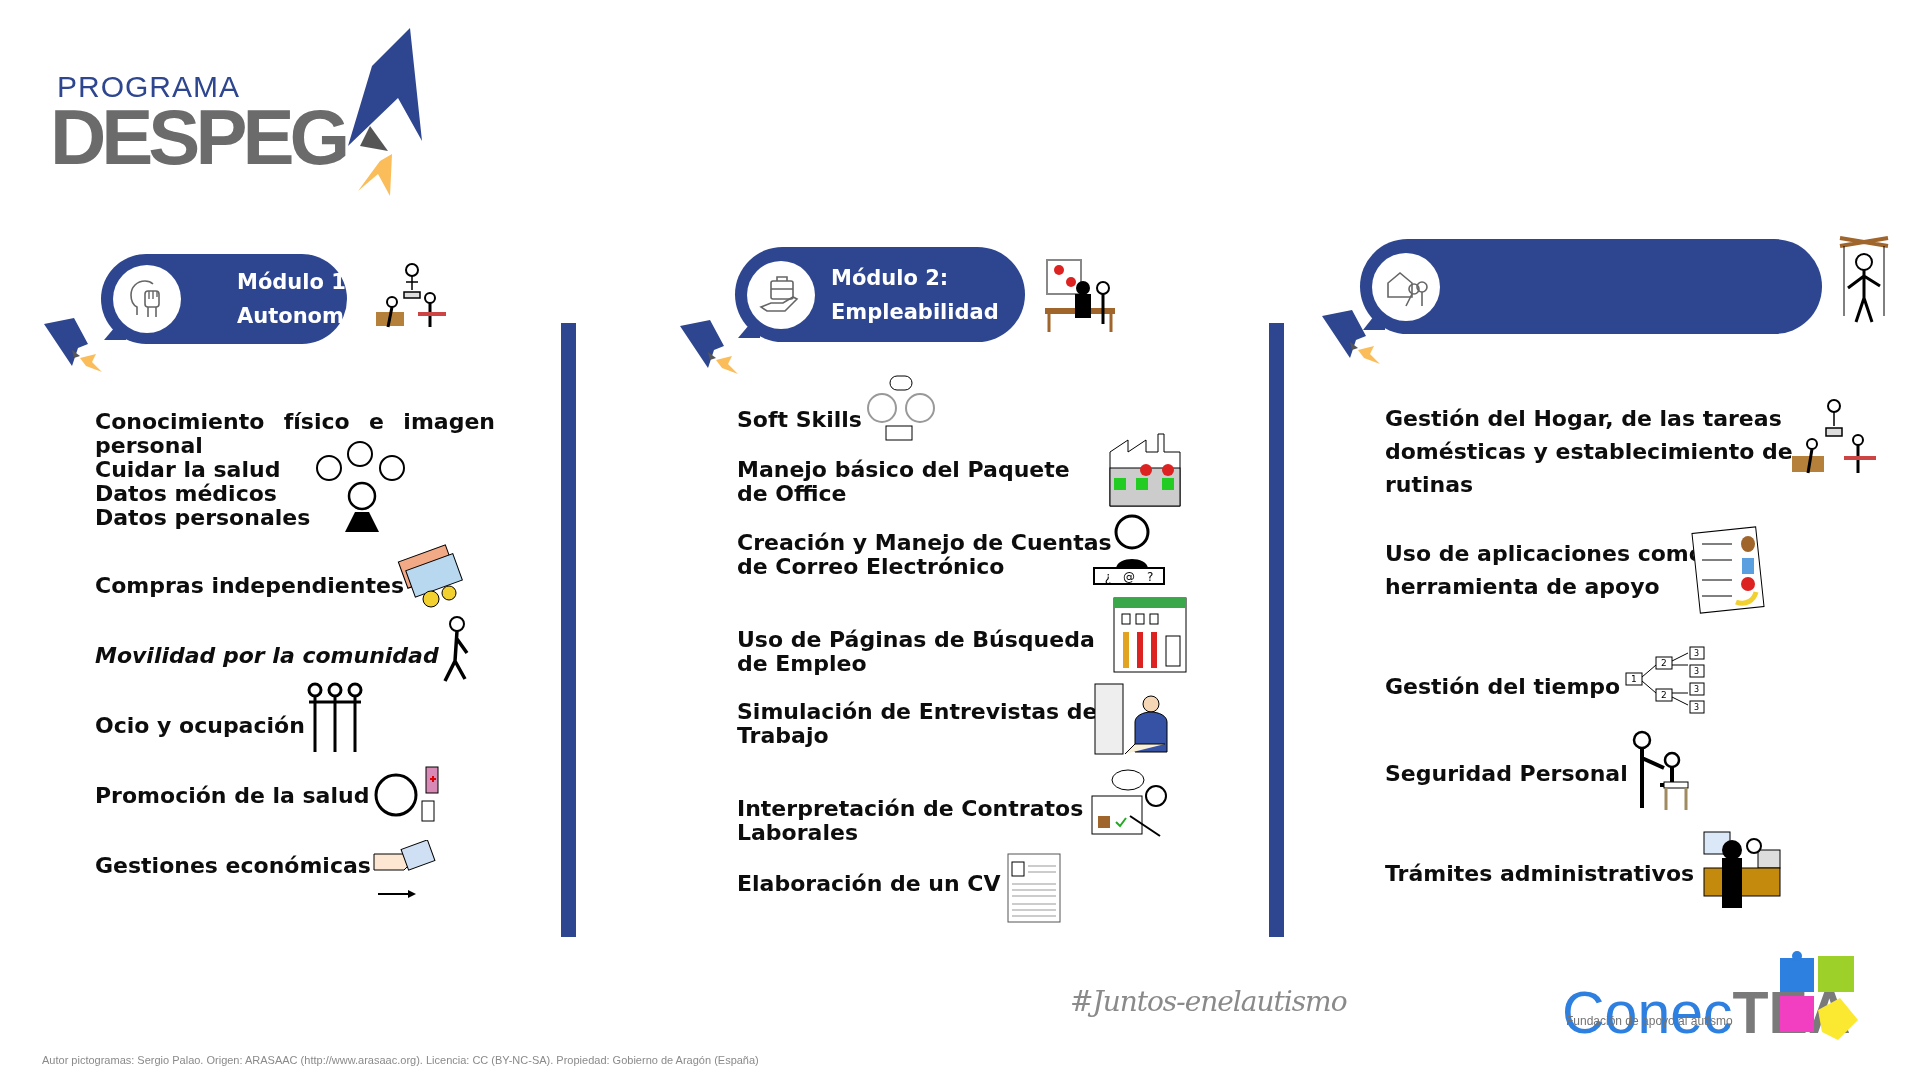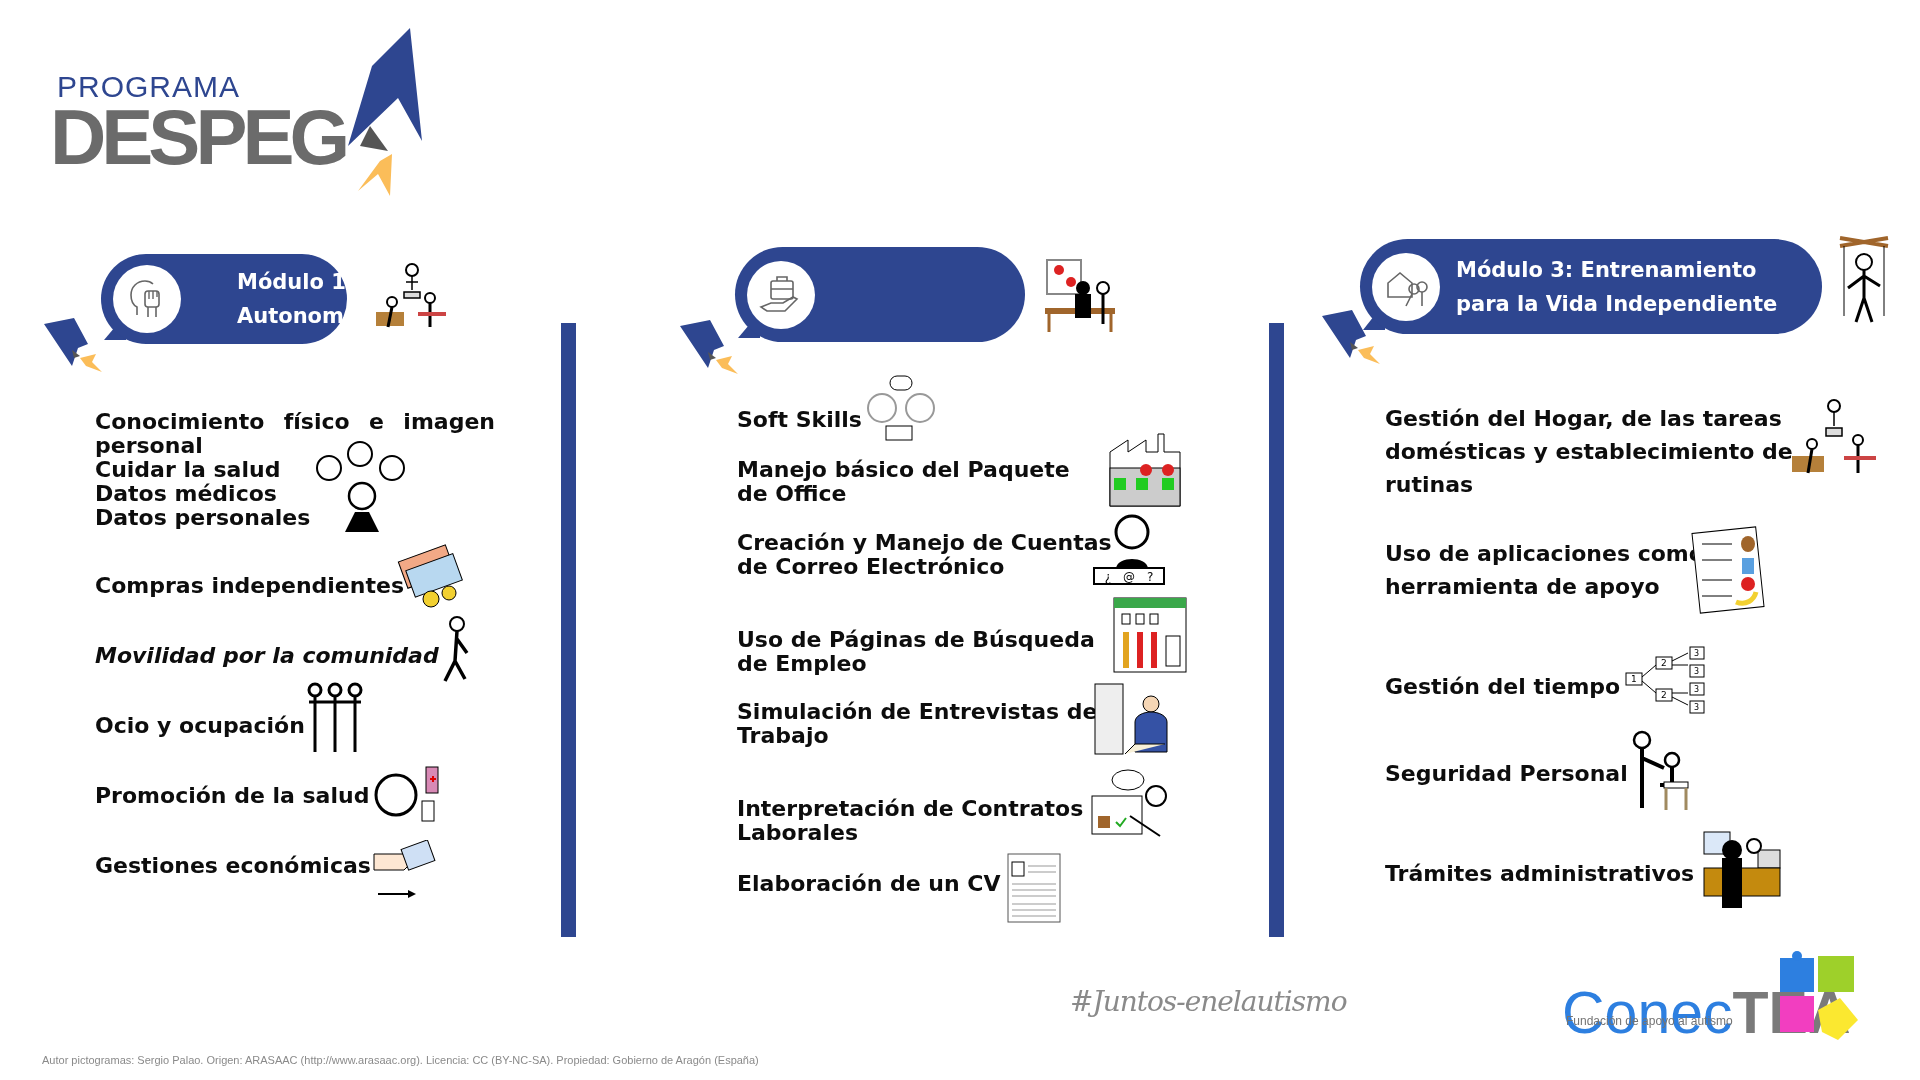--- a/index.html
+++ b/index.html
@@ -134,20 +134,22 @@
 </svg>
 <div class="abs tail" style="left:738px;top:312px;border-width:0 0 26px 22px;border-color:transparent transparent #2e4690 transparent;"></div>
 <div class="abs bubble" style="left:735px;top:247px;width:290px;height:95px;">
   <div class="circ">
     <svg width="48" height="48" viewBox="0 0 48 48">
         <rect x="14" y="10" width="22" height="18" rx="2" fill="none" stroke="#666" stroke-width="1.6"></rect>
         <path d="M20 10V6h10v4M14 18h22" stroke="#666" stroke-width="1.6" fill="none"></path>
         <path d="M4 36l10-4h12l10-6 4 2-12 12H10z" fill="none" stroke="#666" stroke-width="1.6"></path>
       </svg>
   </div>
+  <div class="btxt">Módulo 2:
+Empleabilidad</div>
 </div>
 <div class="abs picto" style="left:1043px;top:258px;width:76px;height:76px;">
   <svg width="76" height="76" viewBox="0 0 76 76">
       <rect x="4" y="2" width="34" height="34" fill="#fff" stroke="#888" stroke-width="2"></rect>
       <circle cx="16" cy="12" r="5" fill="#d22"></circle>
       <circle cx="28" cy="24" r="5" fill="#d22"></circle>
       <rect x="2" y="50" width="70" height="6" fill="#a0652b"></rect>
       <circle cx="40" cy="30" r="7" fill="#000"></circle>
       <rect x="32" y="36" width="16" height="24" fill="#000"></rect>
       <circle cx="60" cy="30" r="6" fill="none" stroke="#000" stroke-width="2"></circle>
@@ -239,22 +241,20 @@
 <div class="abs tail" style="left:1363px;top:302px;border-width:0 0 28px 22px;border-color:transparent transparent #2e4690 transparent;"></div>
 <div class="abs bubble" style="left:1360px;top:239px;width:462px;height:95px;border-radius:70px;">
   <div class="circ">
     <svg width="48" height="48" viewBox="0 0 48 48">
         <path d="M6 20l12-10 12 10v14H6z" fill="none" stroke="#666" stroke-width="1.6"></path>
         <circle cx="32" cy="26" r="5" fill="none" stroke="#666" stroke-width="1.6"></circle>
         <circle cx="40" cy="24" r="5" fill="none" stroke="#666" stroke-width="1.6"></circle>
         <path d="M30 31l-6 12M40 29v14" stroke="#666" stroke-width="1.6"></path>
       </svg>
   </div>
-  <div class="btxt">Módulo 3: Entrenamiento
-para la Vida Independiente</div>
 </div>
 <div class="abs picto" style="left:1836px;top:232px;width:56px;height:96px;">
   <svg width="56" height="96" viewBox="0 0 56 96">
       <path d="M4 6l48 8M52 6L4 14" stroke="#a0652b" stroke-width="4"></path>
       <path d="M8 14v70M48 14v70" stroke="#000" stroke-width="1"></path>
       <circle cx="28" cy="30" r="8" fill="#fff" stroke="#000" stroke-width="2"></circle>
       <path d="M28 38v28l-8 24M28 66l8 24M28 44l-16 12M28 44l16 10" stroke="#000" stroke-width="3" fill="none"></path>
     </svg>
 </div>
 

